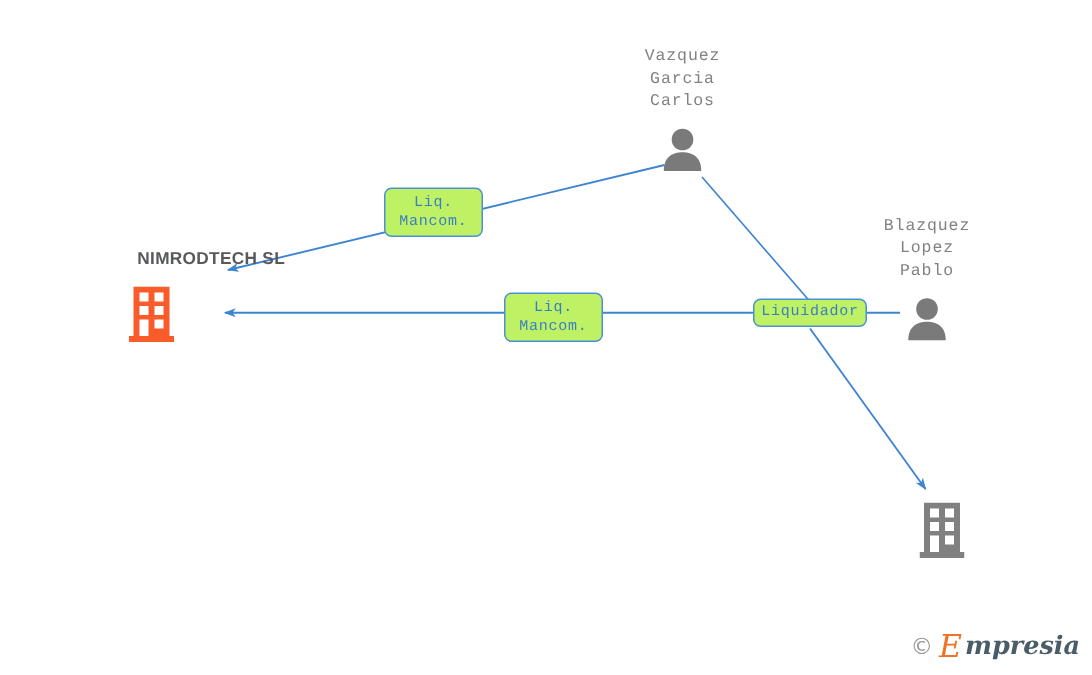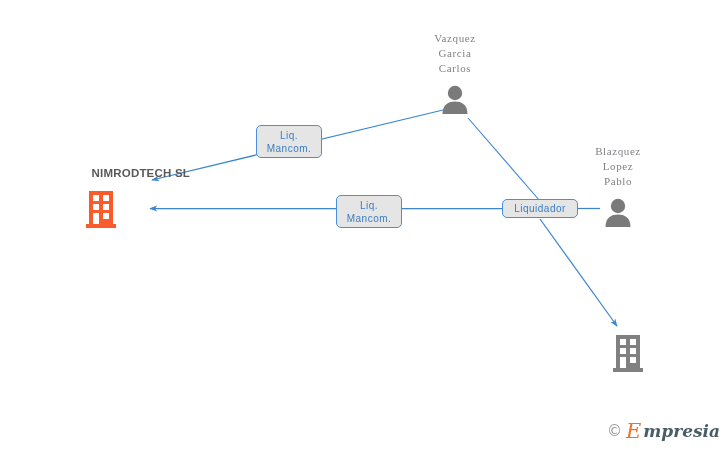--- a/index.html
+++ b/index.html
@@ -16,21 +16,21 @@
   .node{position:absolute;}
 
   .person-label{
     position:absolute;
     text-align:center;
     color:#808285;
     font-size:11px;
     line-height:15px;
     letter-spacing:0.6px;
     white-space:pre-line;
-    font-family:Liberation Serif, serif;
+    font-family:Liberation Mono, monospace;
   }
   .company-label{
     position:absolute;
     text-align:right;
     color:#6d6e71;
     font-size:11px;
     line-height:14px;
     letter-spacing:0.3px;
     font-family:"Liberation Sans", sans-serif;
   }
@@ -39,27 +39,27 @@
     color:#58595b;
     font-size:11.5px;
     letter-spacing:0.2px;
   }
 
   .edge-label{
     position:absolute;
     box-sizing:border-box;
     border:1px solid #4a90d9;
     border-radius:5px;
-    background:#e5e5e5;
+    background:#bef264;
     color:#3b7dc4;
     font-size:10px;
     line-height:13px;
     letter-spacing:0.5px;
     text-align:center;
-    font-family:Liberation Sans, sans-serif;
+    font-family:Liberation Mono, monospace;
     display:flex;
     align-items:center;
     justify-content:center;
     white-space:pre-line;
     padding:1px 2px;
   }
 
   .watermark{
     position:absolute;
     right:8px;bottom:8px;

